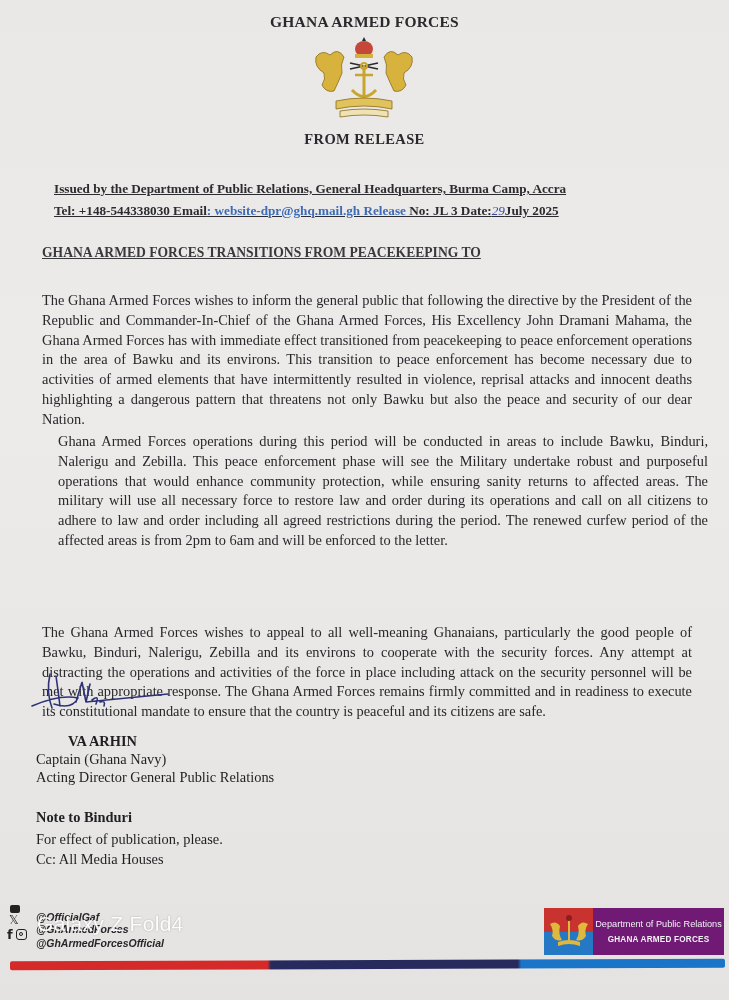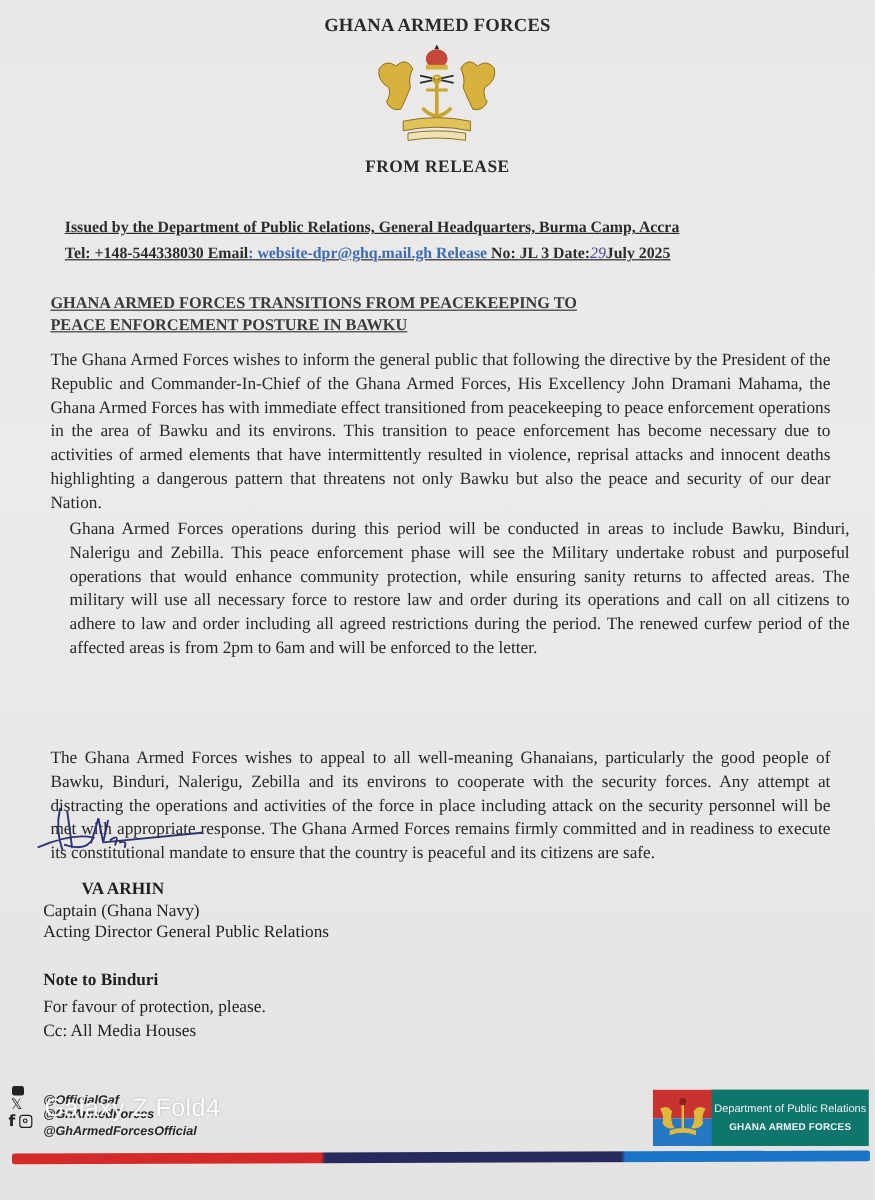--- a/index.html
+++ b/index.html
@@ -67,21 +67,21 @@
   .stripe {
     position: absolute; left: 10px; top: 960px; width: 715px; height: 9px;
     background: linear-gradient(90deg, #d42b2a 0%, #d42b2a 36%, #262a5c 36.5%, #262a5c 71%, #1a74c8 71.5%, #1a74c8 100%);
     border-radius: 2px; transform: skewY(-0.2deg);
   }
   .dpr-badge { position: absolute; left: 544px; top: 908px; width: 50px; height: 47px; overflow: hidden; }
   .dpr-badge .top { position: absolute; left: 0; top: 0; width: 50px; height: 24px; background: #c8332f; }
   .dpr-badge .bot { position: absolute; left: 0; top: 24px; width: 50px; height: 23px; background: #2578c4; }
   .dpr-badge svg { position: absolute; left: 4px; top: 6px; }
   .dpr-box {
-    position: absolute; left: 593px; top: 908px; width: 131px; height: 47px; background: #0f766e;
+    position: absolute; left: 593px; top: 908px; width: 131px; height: 47px; background: #701a75;
     color: #f2f2f5; font-family: "Liberation Sans", sans-serif; text-align: center;
   }
   .dpr-line1 { position: absolute; left: 0; width: 131px; top: 11px; font-size: 9.2px; }
   .dpr-line2 { position: absolute; left: 0; width: 131px; top: 27px; font-size: 8.2px; font-weight: bold; letter-spacing: 0.2px; }
 </style>
 </head>
 <body>
 
 <div class="page">
 
@@ -113,38 +113,37 @@
   <div class="press-release">FROM RELEASE</div>
 
   <div class="issued">Issued by the Department of Public Relations, General Headquarters, Burma Camp, Accra</div>
 
   <div class="tel">
     <span>Tel: +148-544338030 Email</span><span class="link">: website-dpr@ghq.mail.gh  Release</span><span> No: JL 3 Date:</span><span style="font-style:italic;color:#3d4a9a;font-weight:normal;">29</span><span>July 2025</span>
   </div>
 
   <div class="headline">
     <div>GHANA ARMED FORCES TRANSITIONS FROM PEACEKEEPING TO</div>
-    <div>PEACE ENFORCEMENT POSTURE IN BAWKU</div>
   </div>
 
   <div class="para p1">The Ghana Armed Forces wishes to inform the general public that following the directive by the President of the Republic and Commander-In-Chief of the Ghana Armed Forces, His Excellency John Dramani Mahama, the Ghana Armed Forces has with immediate effect transitioned from peacekeeping to peace enforcement operations in the area of Bawku and its environs. This transition to peace enforcement has become necessary due to activities of armed elements that have intermittently resulted in violence, reprisal attacks and innocent deaths highlighting a dangerous pattern that threatens not only Bawku but also the peace and security of our dear Nation.</div>
   <div class="para p2">Ghana Armed Forces operations during this period will be conducted in areas to include Bawku, Binduri, Nalerigu and Zebilla. This peace enforcement phase will see the Military undertake robust and purposeful operations that would enhance community protection, while ensuring sanity returns to affected areas. The military will use all necessary force to restore law and order during its operations and call on all citizens to adhere to law and order including all agreed restrictions during the period. The renewed curfew period of the affected areas is from 2pm to 6am and will be enforced to the letter.</div>
   <div class="para p3">The Ghana Armed Forces wishes to appeal to all well-meaning Ghanaians, particularly the good people of Bawku, Binduri, Nalerigu, Zebilla and its environs to cooperate with the security forces. Any attempt at distracting the operations and activities of the force in place including attack on the security personnel will be met with appropriate response.  The Ghana Armed Forces remains firmly committed and in readiness to execute its constitutional mandate to ensure that the country is peaceful and its citizens are safe.</div>
 
   <div class="signature">
     <svg width="140" height="40" viewBox="0 0 140 40">
       <path d="M20 2 Q16 20 22 36 M26 4 Q28 18 30 34 M2 34 Q30 22 48 26 Q42 38 24 32 M46 30 L52 10 L56 30 L60 12 M62 28 Q70 22 66 32 M70 30 Q76 28 74 34 M56 30 L138 22" stroke="#2d3277" stroke-width="1.6" fill="none" stroke-linecap="round"></path>
     </svg>
   </div>
   <div class="sig-name">VA ARHIN</div>
   <div class="sig-rank">Captain (Ghana Navy)</div>
   <div class="sig-title">Acting Director General Public Relations</div>
 
   <div class="note-head">Note to Binduri</div>
-  <div class="note-1">For favour of protection, please.</div>
+  <div class="note-1">For effect of publication, please.</div>
   <div class="note-2">Cc: All Media Houses</div>
 
   <div class="social">
     <div class="social-icons">
       <span class="si si-yt"></span>
       <span class="si si-x">𝕏</span>
       <span class="si si-fb">f</span>
       <span class="si si-ig"></span>
     </div>
     <span class="handle h1">@OfficialGaf</span>

